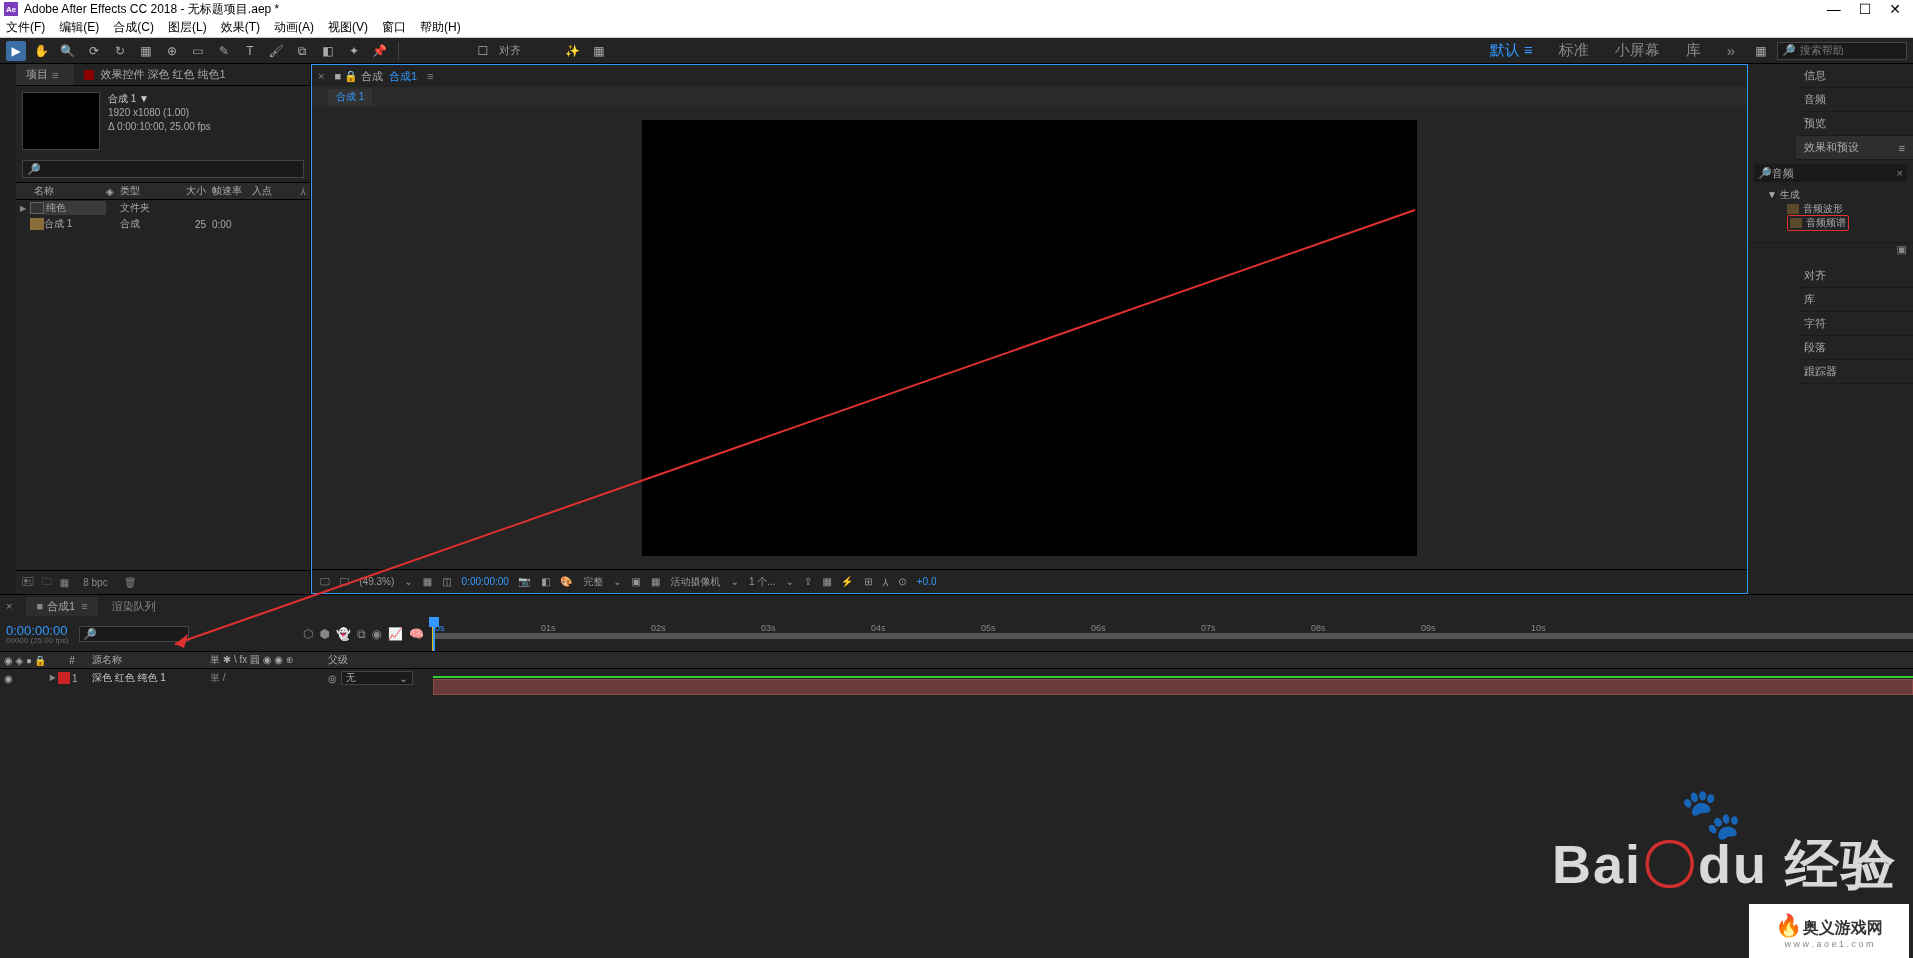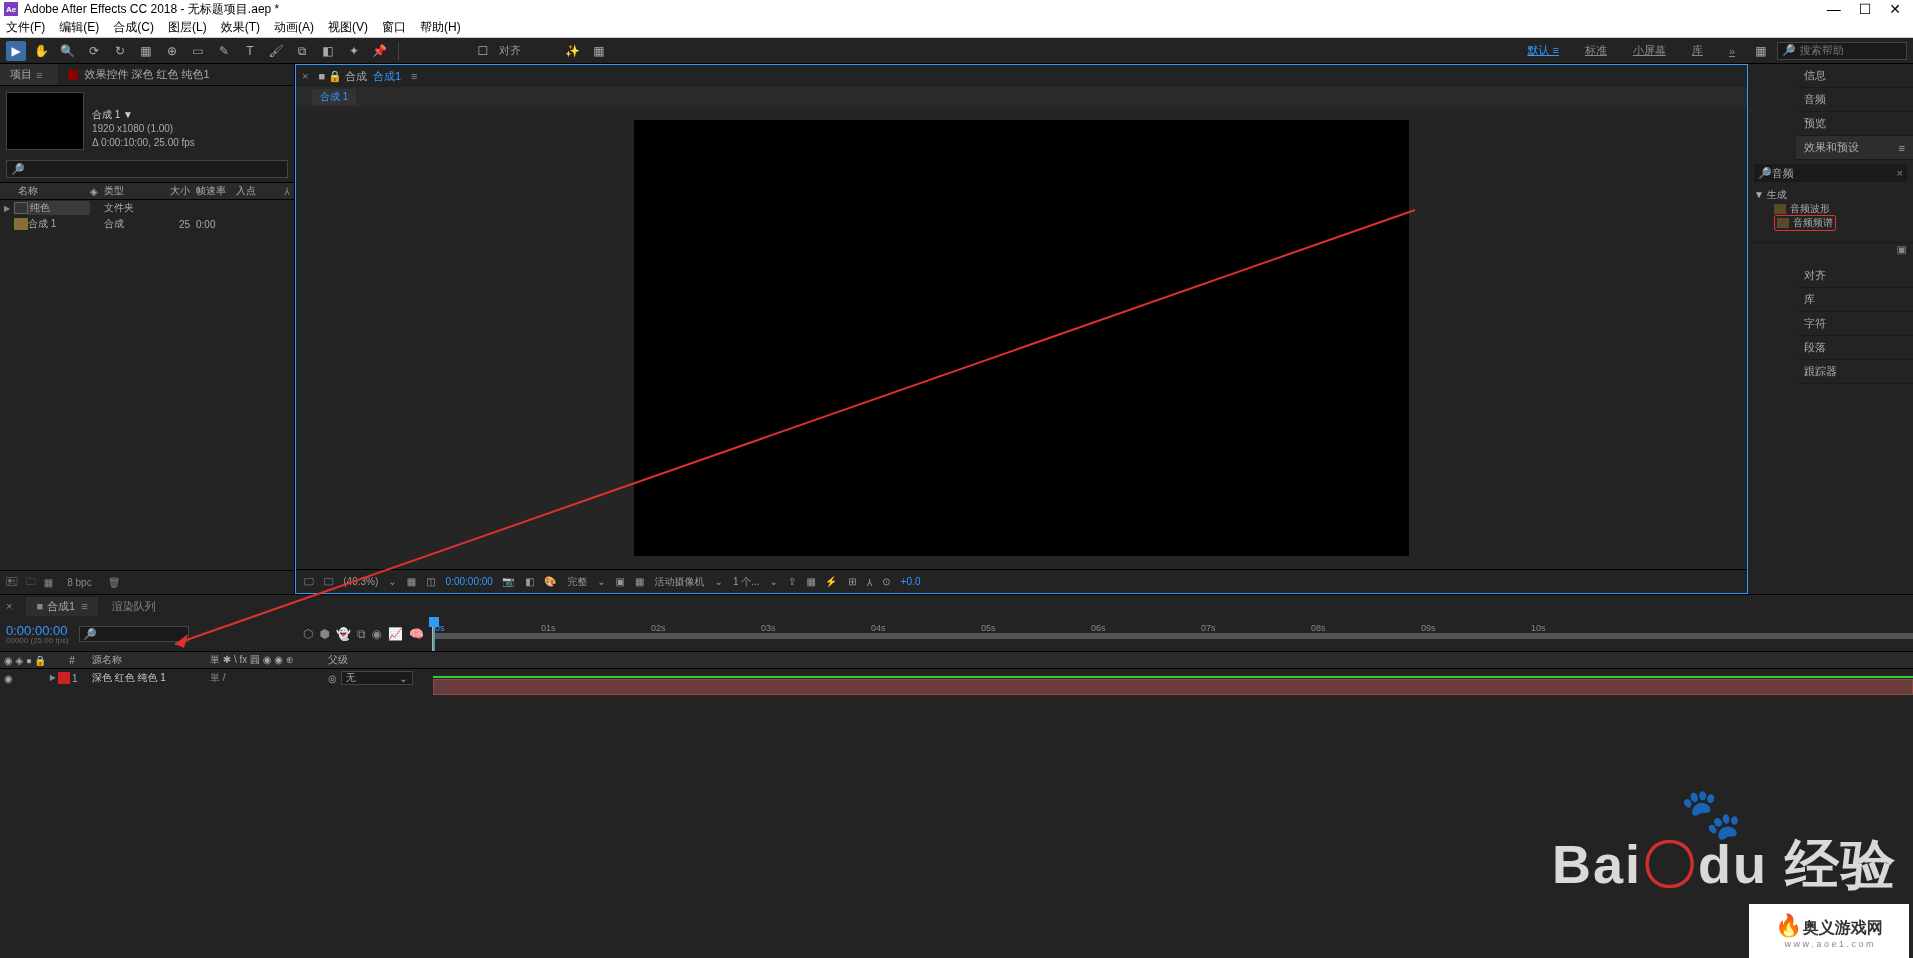--- a/index.html
+++ b/index.html
@@ -14,34 +14,34 @@
 
 .menubar { background: #fff; color: #000; height: 20px; display: flex; align-items: center; padding: 0 6px; gap: 14px; font-size: 12px; border-bottom: 1px solid #ccc; }
 .menubar span { cursor: default; }
 
 
 .toolbar { background: #232323; height: 26px; display: flex; align-items: center; padding: 0 6px; gap: 6px; border-bottom: 1px solid #000; }
 .tool-ic { width: 20px; height: 20px; display: inline-flex; align-items: center; justify-content: center; color: #aaa; font-size: 12px; }
 .tool-ic.sel { background: #3a6ea5; color: #fff; border-radius: 2px; }
 .toolbar .sep { width: 1px; height: 18px; background: #444; margin: 0 2px; }
 .toolbar .spacer { flex: 1; }
-.toolbar .ws { color: #888; font-size: 11px; margin: 8px 10px; text-decoration: underline; }
+.toolbar .ws { color: #888; font-size: 15px; margin: 8px 10px; }
 .toolbar .ws.active { color: #3399ff; }
 .toolbar .search-help { background: #1a1a1a; border: 1px solid #444; height: 18px; width: 130px; padding: 0 4px; display: flex; align-items: center; gap: 4px; color: #777; }
 
 
 .main { display: flex; height: 530px; }
-.left-panel { width: 295px; background: #232323; border-right: 1px solid #000; display: flex; flex-direction: column; }
+.left-panel { width: 295px; background: #232323; border-right: 1px solid #000; display: flex; flex-direction: column; margin-left: 16px; }
 .panel-tabs { background: #232323; height: 22px; display: flex; align-items: center; border-bottom: 1px solid #000; }
 .panel-tab { padding: 0 10px; height: 100%; display: flex; align-items: center; gap: 4px; color: #aaa; }
 .panel-tab.active { background: #2e2e2e; }
 .burger { margin-left: auto; margin-right: 6px; color: #888; }
 .red-sw { width: 10px; height: 10px; background: #8b0000; display: inline-block; }
 
-.proj-info { display: flex; padding: 6px; gap: 8px; align-items: flex-end; }
+.proj-info { display: flex; padding: 6px; gap: 8px; }
 .thumb { width: 78px; height: 58px; background: #000; border: 1px solid #444; }
 .proj-meta { font-size: 10px; color: #aaa; line-height: 14px; }
 .proj-meta .name { color: #ccc; }
 
 .proj-search { margin: 4px 6px; background: #1a1a1a; border: 1px solid #444; height: 18px; display: flex; align-items: center; padding: 0 4px; color: #777; }
 
 .proj-cols { display: flex; background: #2a2a2a; height: 18px; align-items: center; border-top: 1px solid #000; border-bottom: 1px solid #000; font-size: 10px; color: #aaa; }
 .proj-cols .c1 { width: 90px; padding-left: 18px; }
 .proj-cols .c2 { width: 14px; }
 .proj-cols .c3 { width: 50px; }
@@ -78,21 +78,21 @@
 .comp-canvas .canvas-inner { width: 775px; height: 436px; background: #000; }
 .comp-footer { background: #232323; height: 24px; display: flex; align-items: center; padding: 0 8px; gap: 10px; font-size: 10px; color: #999; border-top: 1px solid #000; }
 .comp-footer .blue { color: #3399ff; }
 
 
 .right-panel { width: 165px; background: #232323; display: flex; flex-direction: column; }
 .r-item { height: 24px; display: flex; align-items: center; padding: 0 8px; color: #aaa; border-bottom: 1px solid #1a1a1a; margin-left: 48px; }
 .r-item.effects { background: #2e2e2e; justify-content: space-between; }
 .r-search { margin: 4px 6px; background: #1a1a1a; height: 18px; display: flex; align-items: center; padding: 0 4px; color: #aaa; position: relative; }
 .r-search .x { margin-left: auto; color: #888; }
-.r-tree { padding: 2px 6px 6px 6px; font-size: 10px; }
+.r-tree { padding: 2px 6px 6px 6px; font-size: 10px; margin-left: 13px; }
 .r-tree .cat { color: #aaa; }
 .r-tree .item { padding-left: 20px; color: #aaa; display: flex; align-items: center; gap: 4px; height: 14px; }
 .r-tree .fx-ic { width: 12px; height: 10px; background: #5a4a2a; display: inline-block; }
 .r-tree .highlighted { border: 1px solid #e03030; border-radius: 2px; padding: 0 2px; }
 .r-spacer8 { height: 8px; }
 
 
 .timeline { background: #232323; height: 366px; display: flex; flex-direction: column; border-top: 1px solid #000; }
 .tl-tabs { height: 22px; display: flex; align-items: center; background: #232323; padding-left: 6px; gap: 14px; }
 .tl-tabs .x { color: #888; }

